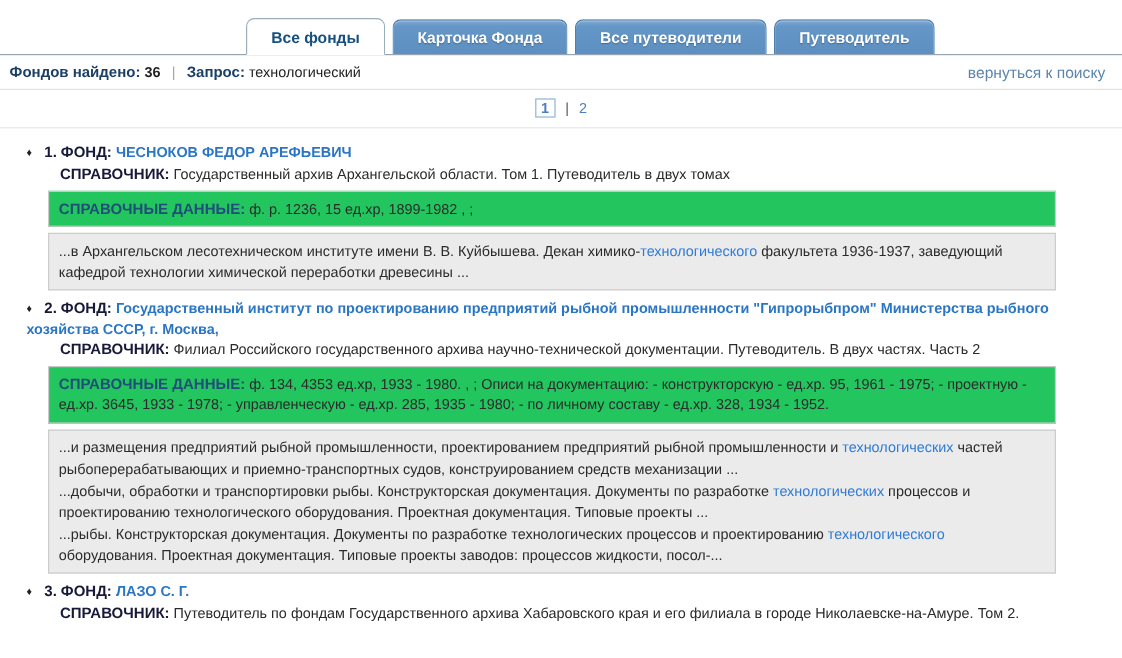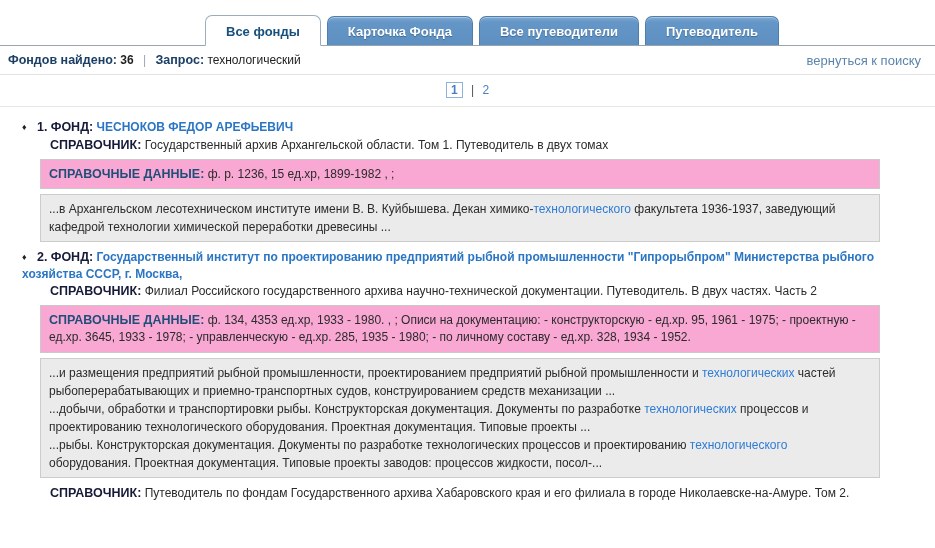--- a/index.html
+++ b/index.html
@@ -63,21 +63,21 @@
   .results { padding-top:9px; }
   .result { margin-bottom:5px; }
   .result-title { margin:3px 55px 1px 22px; line-height:1.35; }
   .bullet { color:#222; font-size:9px; vertical-align:1px; margin-right:7px; }
   .num-label { font-weight:bold; color:#161a38; font-size:12.5px; }
   .title-link { color:#2b76c4; font-weight:bold; text-decoration:none; cursor:pointer; }
   .sprav-line { margin:1px 55px 2px 50px; line-height:1.35; }
   .sprav-label { font-weight:bold; color:#161a38; font-size:12.5px; }
   .data-box {
     margin:5px 55px 4px 40px;
-    border:1px solid #c9c9c9; background:#f9a8d4;
+    border:1px solid #c9c9c9; background:#22c55e;
     padding:5px 8px; line-height:1.45;
   }
   .data-label { font-weight:bold; color:#1f4e79; font-size:12.5px; }
   .snippet-box {
     margin:5px 55px 7px 40px;
     border:1px solid #cccccc; background:#ebebeb;
     padding:5px 8px; line-height:1.5; color:#2b2b2b;
   }
   .hl { color:#2e7cd6; }
 </style>
@@ -145,20 +145,26 @@
       <span> ф. 134, 4353 ед.хр, 1933 - 1980. , ; Описи на документацию: - конструкторскую - ед.хр. 95, 1961 - 1975; - проектную - ед.хр. 3645, 1933 - 1978; - управленческую - ед.хр. 285, 1935 - 1980; - по личному составу - ед.хр. 328, 1934 - 1952.</span>
     </div>
     <div class="snippet-box">
         <div><span>...и размещения предприятий рыбной промышленности, проектированием предприятий рыбной промышленности и </span><span class="hl">технологических</span><span> частей рыбоперерабатывающих и приемно-транспортных судов, конструированием средств механизации ...</span></div>
         <div><span>...добычи, обработки и транспортировки рыбы. Конструкторская документация. Документы по разработке </span><span class="hl">технологических</span><span> процессов и проектированию технологического оборудования. Проектная документация. Типовые проекты ...</span></div>
         <div><span>...рыбы. Конструкторская документация. Документы по разработке технологических процессов и проектированию </span><span class="hl">технологического</span><span> оборудования. Проектная документация. Типовые проекты заводов: процессов жидкости, посол-...</span></div>
       </div>
   </div>
 
   <div class="result">
+    <div class="result-title">
+      <span class="bullet">♦</span>
+      <span class="num-label">3.</span>
+      <span class="num-label">ФОНД:</span>
+      <a class="title-link">ЛАЗО С. Г.</a>
+    </div>
     <div class="sprav-line">
       <span class="sprav-label">СПРАВОЧНИК:</span>
       <span> Путеводитель по фондам Государственного архива Хабаровского края и его филиала в городе Николаевске-на-Амуре. Том 2.</span>
     </div>
 
   </div>
 
 </div>
 
 </body></html>

